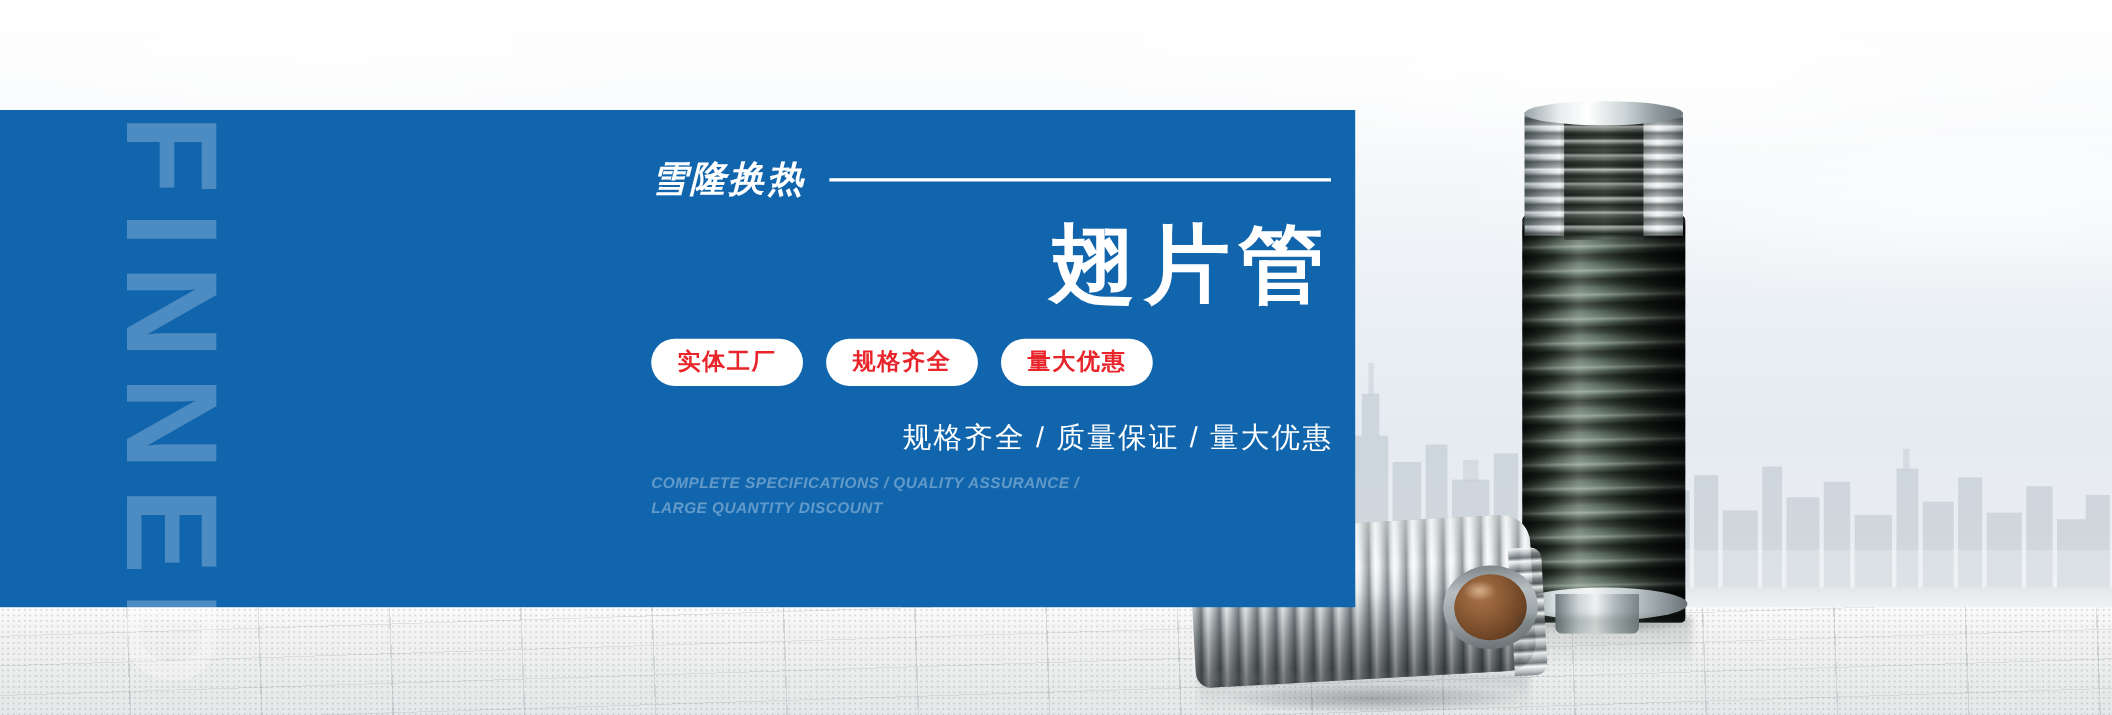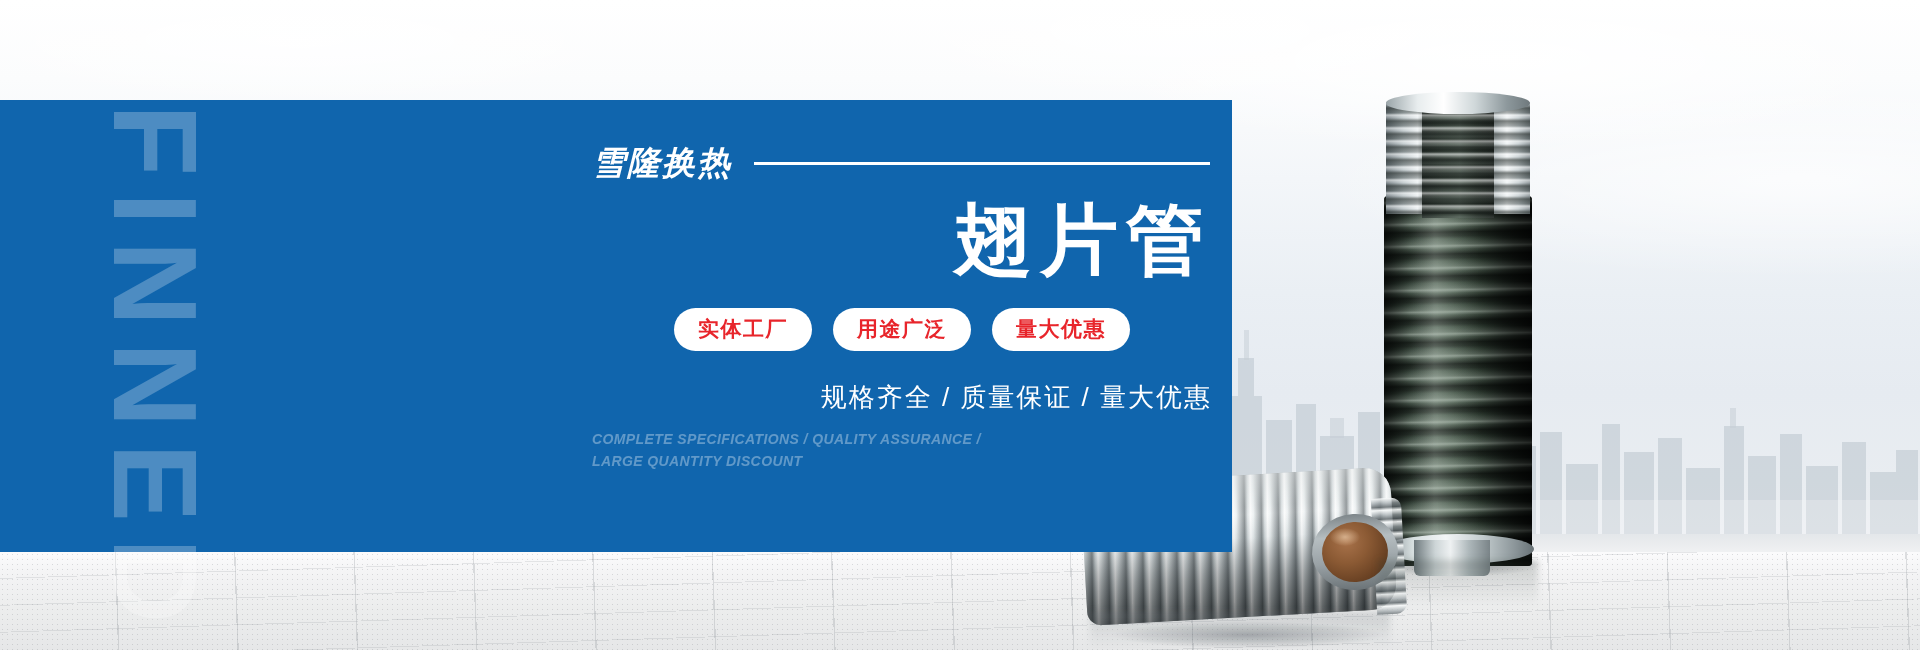--- a/index.html
+++ b/index.html
@@ -118,21 +118,21 @@
     margin-top:14px;
     font-size:78px;
     font-weight:bold;
     color:#ffffff;
     letter-spacing:8px;
     line-height:1.05;
     white-space:nowrap;
     text-align:right;
   }
 
-  .badges { margin-top:26px; display:flex; gap:21px;justify-content:center; }
+  .badges { margin-top:26px; display:flex; gap:21px; }
   .badge {
     background:#ffffff;
     color:#E8252B;
     font-size:21px;
     font-weight:bold;
     letter-spacing:1.5px;
     padding:8px 24px 9px 24px;
     border-radius:22px;
     white-space:nowrap;
     line-height:1.25;
@@ -407,21 +407,21 @@
 
     <div class="brand-row">
       <div class="brand-name">雪隆换热</div>
       <div class="brand-rule"></div>
     </div>
 
     <div class="headline">翅片管</div>
 
     <div class="badges">
       <div class="badge">实体工厂</div>
-      <div class="badge">用途广泛</div>
+      <div class="badge">规格齐全</div>
       <div class="badge">量大优惠</div>
     </div>
 
     <div class="subtitle-cn">规格齐全 / 质量保证 / 量大优惠</div>
 
     <div class="subtitle-en">COMPLETE SPECIFICATIONS / QUALITY ASSURANCE / LARGE QUANTITY DISCOUNT</div>
   </div>
 
 </div>
 

